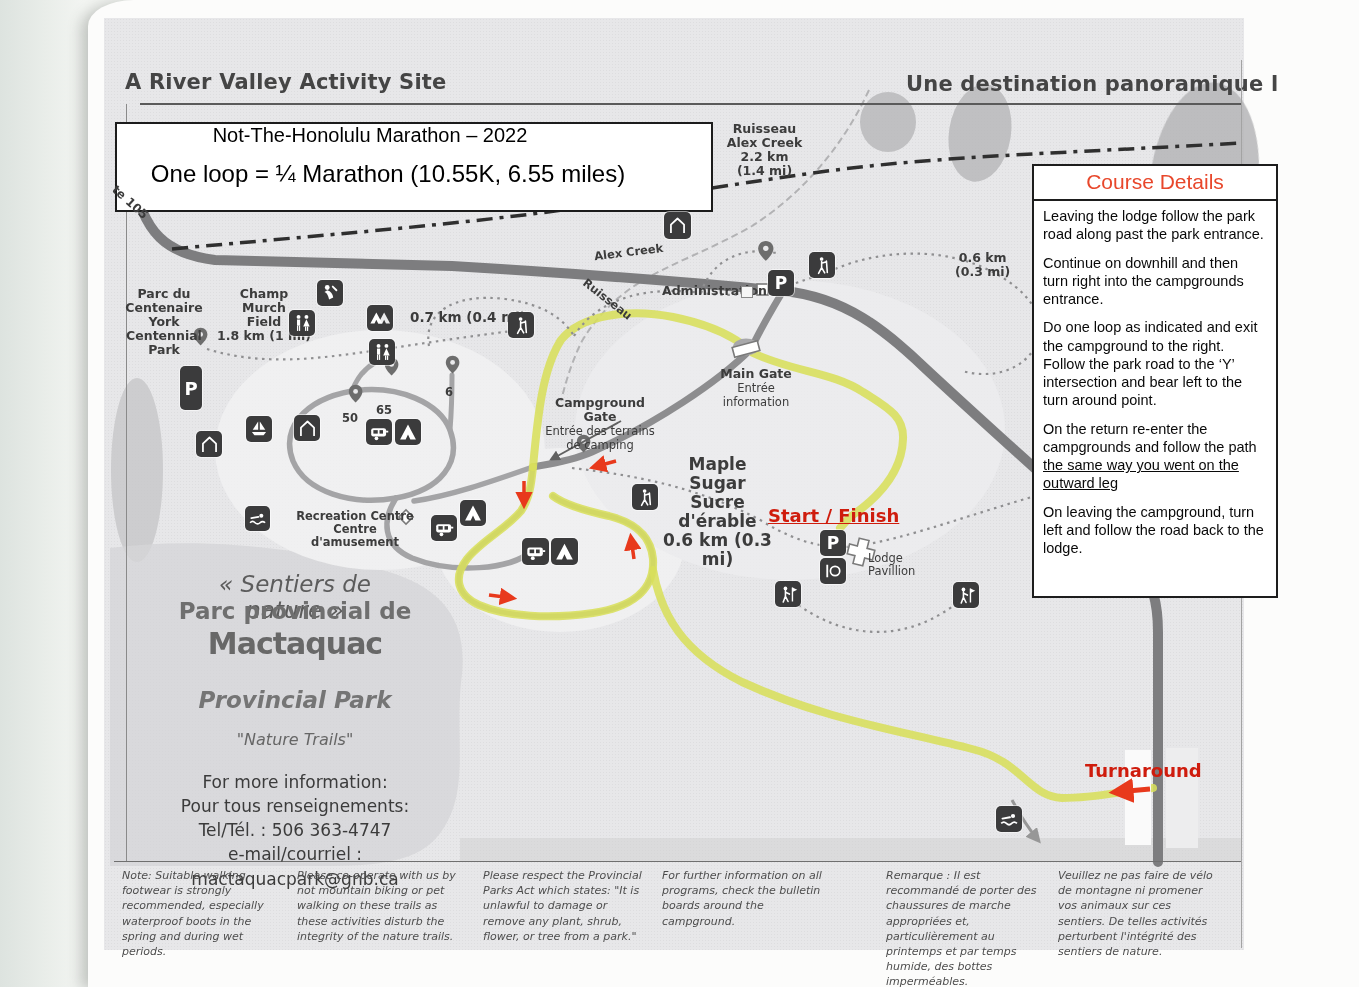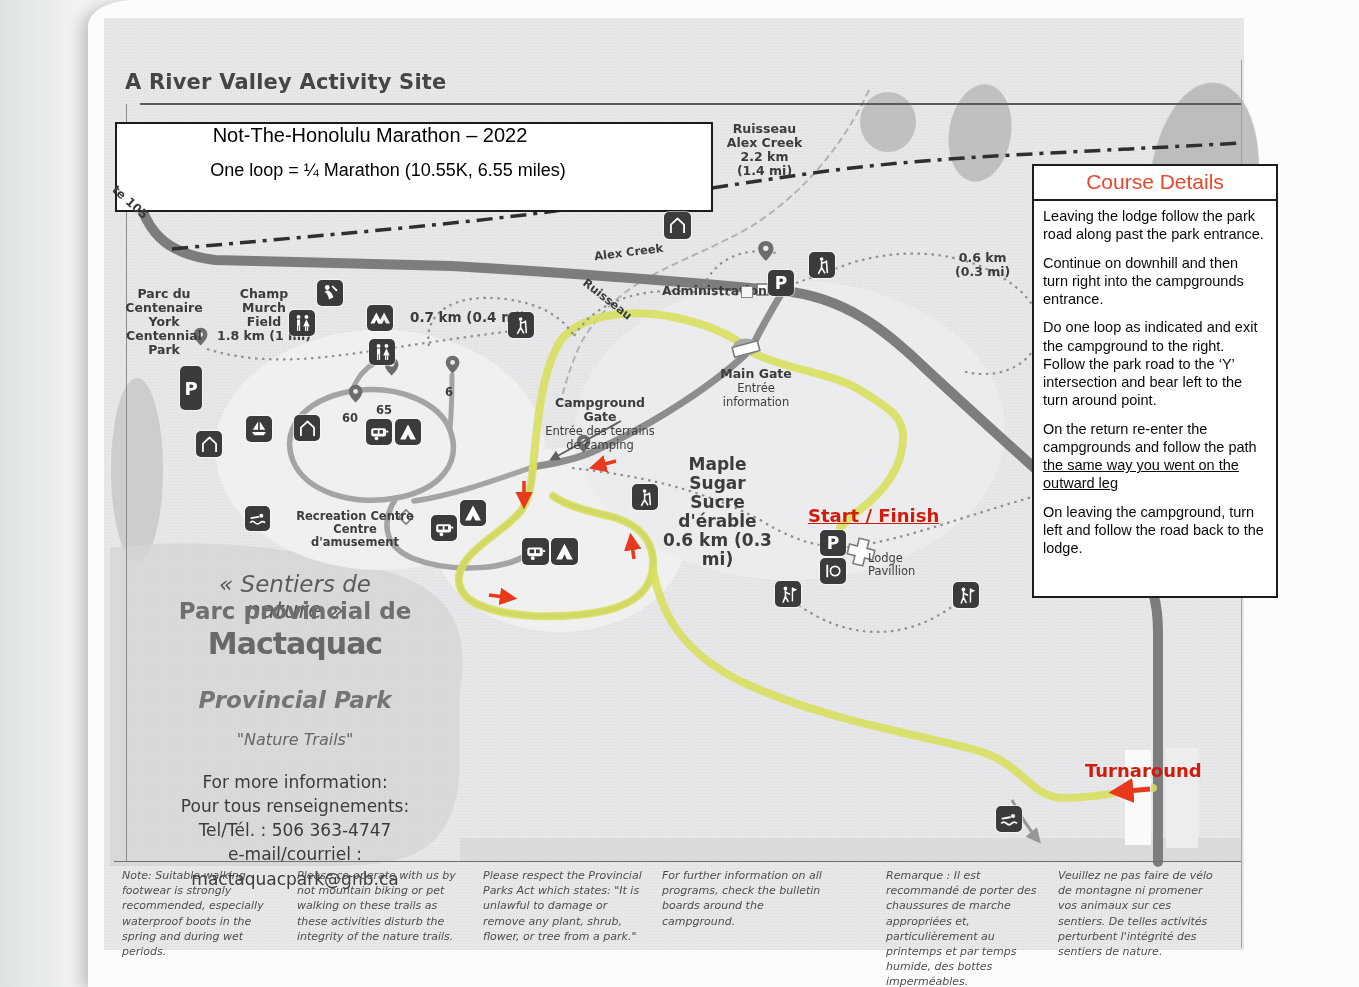--- a/index.html
+++ b/index.html
@@ -14,34 +14,34 @@
   .hdr{position:absolute;font-family:"DejaVu Sans",sans-serif;font-weight:bold;font-size:21px;color:#454545;letter-spacing:.2px;}
   .hdr-rule{position:absolute;left:140px;top:103px;width:1101px;height:0;border-top:2px solid #5a5a5a;}
   .map-border-l{position:absolute;left:126px;top:104px;width:0;height:757px;border-left:1.5px solid #8a8a8a;}
   .map-border-r{position:absolute;left:1241px;top:60px;width:0;height:888px;border-left:1.5px solid #a3a3a3;}
   .foot-rule{position:absolute;left:114px;top:861px;width:1127px;border-top:1.5px solid #6f6f6f;}
 
   .title-box{position:absolute;left:115px;top:122px;width:598px;height:90px;background:#ffffff;
              border:2px solid #1c1c1c;box-sizing:border-box;text-align:center;
              font-family:"Liberation Sans",sans-serif;color:#000;}
   .title-box .l1{margin-top:0;font-size:20px;padding-right:88px;}
-  .title-box .l2{margin-top:13px;font-size:18px;padding-right:52px;}
+  .title-box .l2{margin-top:13px;font-size:24px;padding-right:52px;}
 
   .course-box{position:absolute;left:1032px;top:164px;width:246px;height:434px;background:#fff;
               border:2px solid #1d1d1d;box-sizing:border-box;font-family:"Liberation Sans",sans-serif;}
   .course-title{font-size:21px;color:#e8472b;text-align:center;padding:4px 0 5px 0;border-bottom:2px solid #1d1d1d;}
   .course-body{padding:6px 9px 0 9px;font-size:14.5px;line-height:1.26;color:#090909;}
   .course-body p{margin:0 0 10px 0;}
   .u{text-decoration:underline;}
 
   .mlabel{position:absolute;font-family:"DejaVu Sans",sans-serif;font-weight:bold;font-size:12.5px;
           color:#3c3c3c;line-height:1.12;white-space:pre-line;text-align:center;}
   .mlabel .sub{font-weight:normal;}
   .red-note{position:absolute;font-family:"DejaVu Sans",sans-serif;font-weight:bold;font-size:18px;color:#cf1c0d;}
-  .red-note.ul{text-decoration:underline;margin-left:40px;}
+  .red-note.ul{text-decoration:underline;}
 
   .brand{position:absolute;text-align:center;color:#6b6b6b;font-family:"DejaVu Sans",sans-serif;}
   .sentiers{font-style:italic;font-size:23px;color:#5c5c5c;}
   .parcde{font-weight:bold;font-size:23px;color:#6f6f6f;}
   .bigname{font-weight:bold;font-size:30px;letter-spacing:-1px;color:#686868;}
   .parkline{font-weight:bold;font-size:23px;color:#757575;}
   .ntrails{font-style:italic;font-size:16px;color:#666;}
   .infoblk{font-weight:normal;font-size:17px;color:#3b3b3b;line-height:1.42;white-space:pre-line;}
 
   .footcol{position:absolute;top:868px;width:162px;font-family:"DejaVu Sans",sans-serif;font-style:italic;
@@ -203,20 +203,21 @@
           <path d="M16.5,4 L22,6.5 L16.5,9 Z" fill="#fff"></path>
         </g>
       <g id="g-rest">
           <circle cx="14.5" cy="12" r="5.6" fill="none" stroke="#fff" stroke-width="2"></circle>
           <rect x="4" y="4.5" width="2.2" height="15" fill="#fff"></rect>
         </g>
     </defs>
   </svg>
 
   <div class="hdr" style="left:125px;top:70px;">A River Valley Activity Site</div>
+  <div class="hdr" style="left:906px;top:72px;">Une destination panoramique l</div>
   <div class="hdr-rule"></div>
   <div class="map-border-l"></div>
   <div class="map-border-r"></div>
   <div class="foot-rule"></div>
 
   <div class="title-box">
     <div class="l1">Not-The-Honolulu Marathon – 2022</div>
     <div class="l2">One loop = ¼ Marathon (10.55K,  6.55 miles)</div>
   </div>
 
@@ -256,21 +257,21 @@
 de camping</span></div>
   <div class="mlabel" style="left:660px;top:455px;width:115px;font-size:17px;">Maple Sugar
 Sucre d'érable
 0.6 km (0.3 mi)</div>
   <div class="mlabel" style="left:295px;top:510px;width:120px;font-size:11.5px;">Recreation Centre
 Centre d'amusement</div>
   <div class="mlabel sub" style="left:868px;top:552px;font-weight:normal;font-size:11.5px;text-align:left;">Lodge
 Pavillion</div>
   <div class="mlabel" style="left:376px;top:388px;font-size:11.5px;margin-top:16px;">65</div>
   <div class="mlabel" style="left:445px;top:386px;font-size:11.5px;">6</div>
-  <div class="mlabel" style="left:342px;top:412px;font-size:11.5px;">60</div>
+  <div class="mlabel" style="left:342px;top:412px;font-size:11.5px;">50</div>
   <div class="admin-sq" style="left:741px;top:286px;"></div>
 
   <div class="red-note ul" style="left:768px;top:505px;">Start / Finish</div>
   <div class="red-note" style="left:1085px;top:760px;">Turnaround</div>
 
   <div class="brand sentiers" style="left:180px;top:571px;width:230px;">« Sentiers de nature »</div>
   <div class="brand parcde" style="left:165px;top:598px;width:260px;">Parc provincial de</div>
   <div class="brand bigname" style="left:150px;top:626px;width:290px;">Mactaquac</div>
   <div class="brand parkline" style="left:165px;top:687px;width:260px;font-style:italic;">Provincial Park</div>
   <div class="brand ntrails" style="left:165px;top:730px;width:260px;">"Nature Trails"</div>

